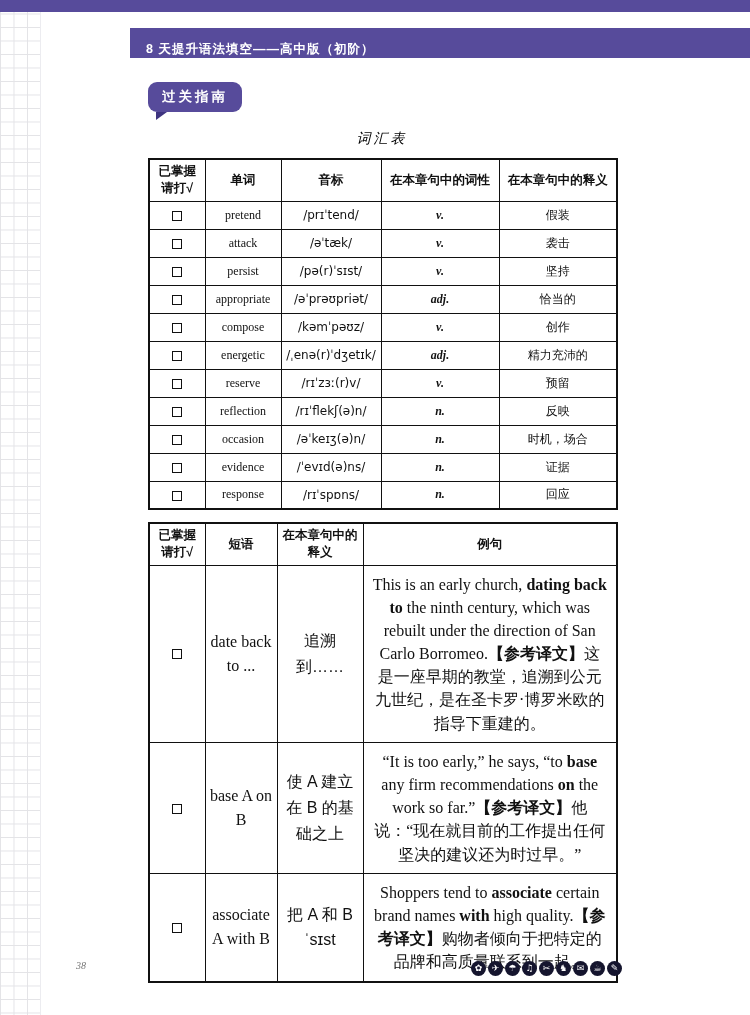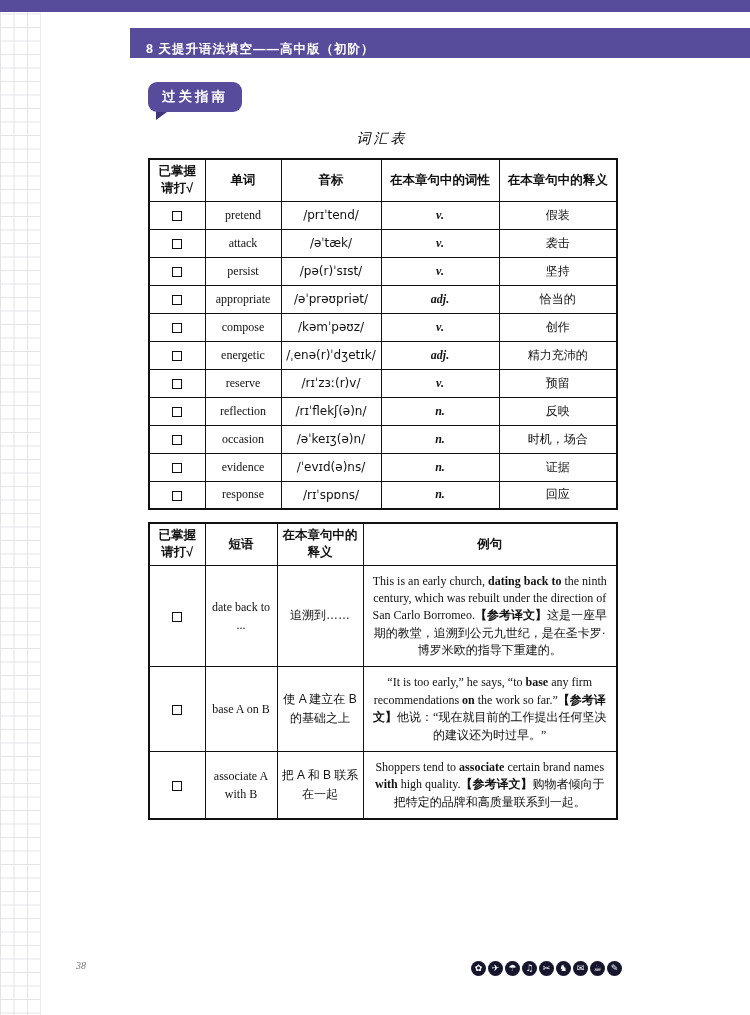--- a/index.html
+++ b/index.html
@@ -44,21 +44,21 @@
 
   .tbl-vocab td { height:28px; text-align:center; vertical-align:middle; font-size:12px; }
   .cell-word { font-family:"Liberation Serif", serif; font-size:12px; }
   .cell-phon { font-family:"DejaVu Sans", sans-serif; font-size:11.5px; }
   .cell-pos  { font-family:"Liberation Serif", serif; font-style:italic; font-weight:bold; font-size:12px; }
   .cell-meaning { font-size:12px; }
 
   .checkbox { display:inline-block; width:10px; height:10px; border:1px solid #111; background:#fff; vertical-align:middle; }
 
   .tbl-phrase { margin-top:12px; }
-  .tbl-phrase td { vertical-align:middle; text-align:center; font-size:12px;margin-left:40px; }
+  .tbl-phrase td { vertical-align:middle; text-align:center; font-size:16px;margin-left:40px; }
   .cell-phrase { font-family:"Liberation Serif", serif; font-size:11.5px; line-height:1.5; padding:2px 3px; }
   .cell-pmeaning { font-size:12px; line-height:1.6; padding:2px 4px; }
   .cell-example {
     text-align:justify; vertical-align:top; padding:7px 9px;
     font-family:"Liberation Serif", serif; font-size:11.5px; line-height:1.45;
   }
   .cell-example b { font-weight:bold; }
 
   .pagenum {
     position:absolute; left:76px; top:960px; font-style:italic; color:#777;
@@ -217,21 +217,21 @@
           </tr>
           <tr>
             <td class="cb-cell"><span class="checkbox"></span></td>
             <td class="cell-phrase">base A on B</td>
             <td class="cell-pmeaning">使 A 建立在 B 的基础之上</td>
             <td class="cell-example"><span>“It is too early,” he says, “to </span><b>base</b><span> any firm recommendations </span><b>on</b><span> the work so far.”</span><b>【参考译文】</b><span>他说：“现在就目前的工作提出任何坚决的建议还为时过早。”</span></td>
           </tr>
           <tr>
             <td class="cb-cell"><span class="checkbox"></span></td>
             <td class="cell-phrase">associate A with B</td>
-            <td class="cell-pmeaning">把 A 和 B 联系在一起</td>
+            <td class="cell-pmeaning">把 A 和 B ˈsɪst</td>
             <td class="cell-example"><span>Shoppers tend to </span><b>associate</b><span> certain brand names </span><b>with</b><span> high quality.</span><b>【参考译文】</b><span>购物者倾向于把特定的品牌和高质量联系到一起。</span></td>
           </tr>
         </tbody>
     </table>
 
   </div>
 
   <span class="pagenum">38</span>
   <div class="footer-icons" id="footer-icons">
       <span class="f-icon">✿</span>

